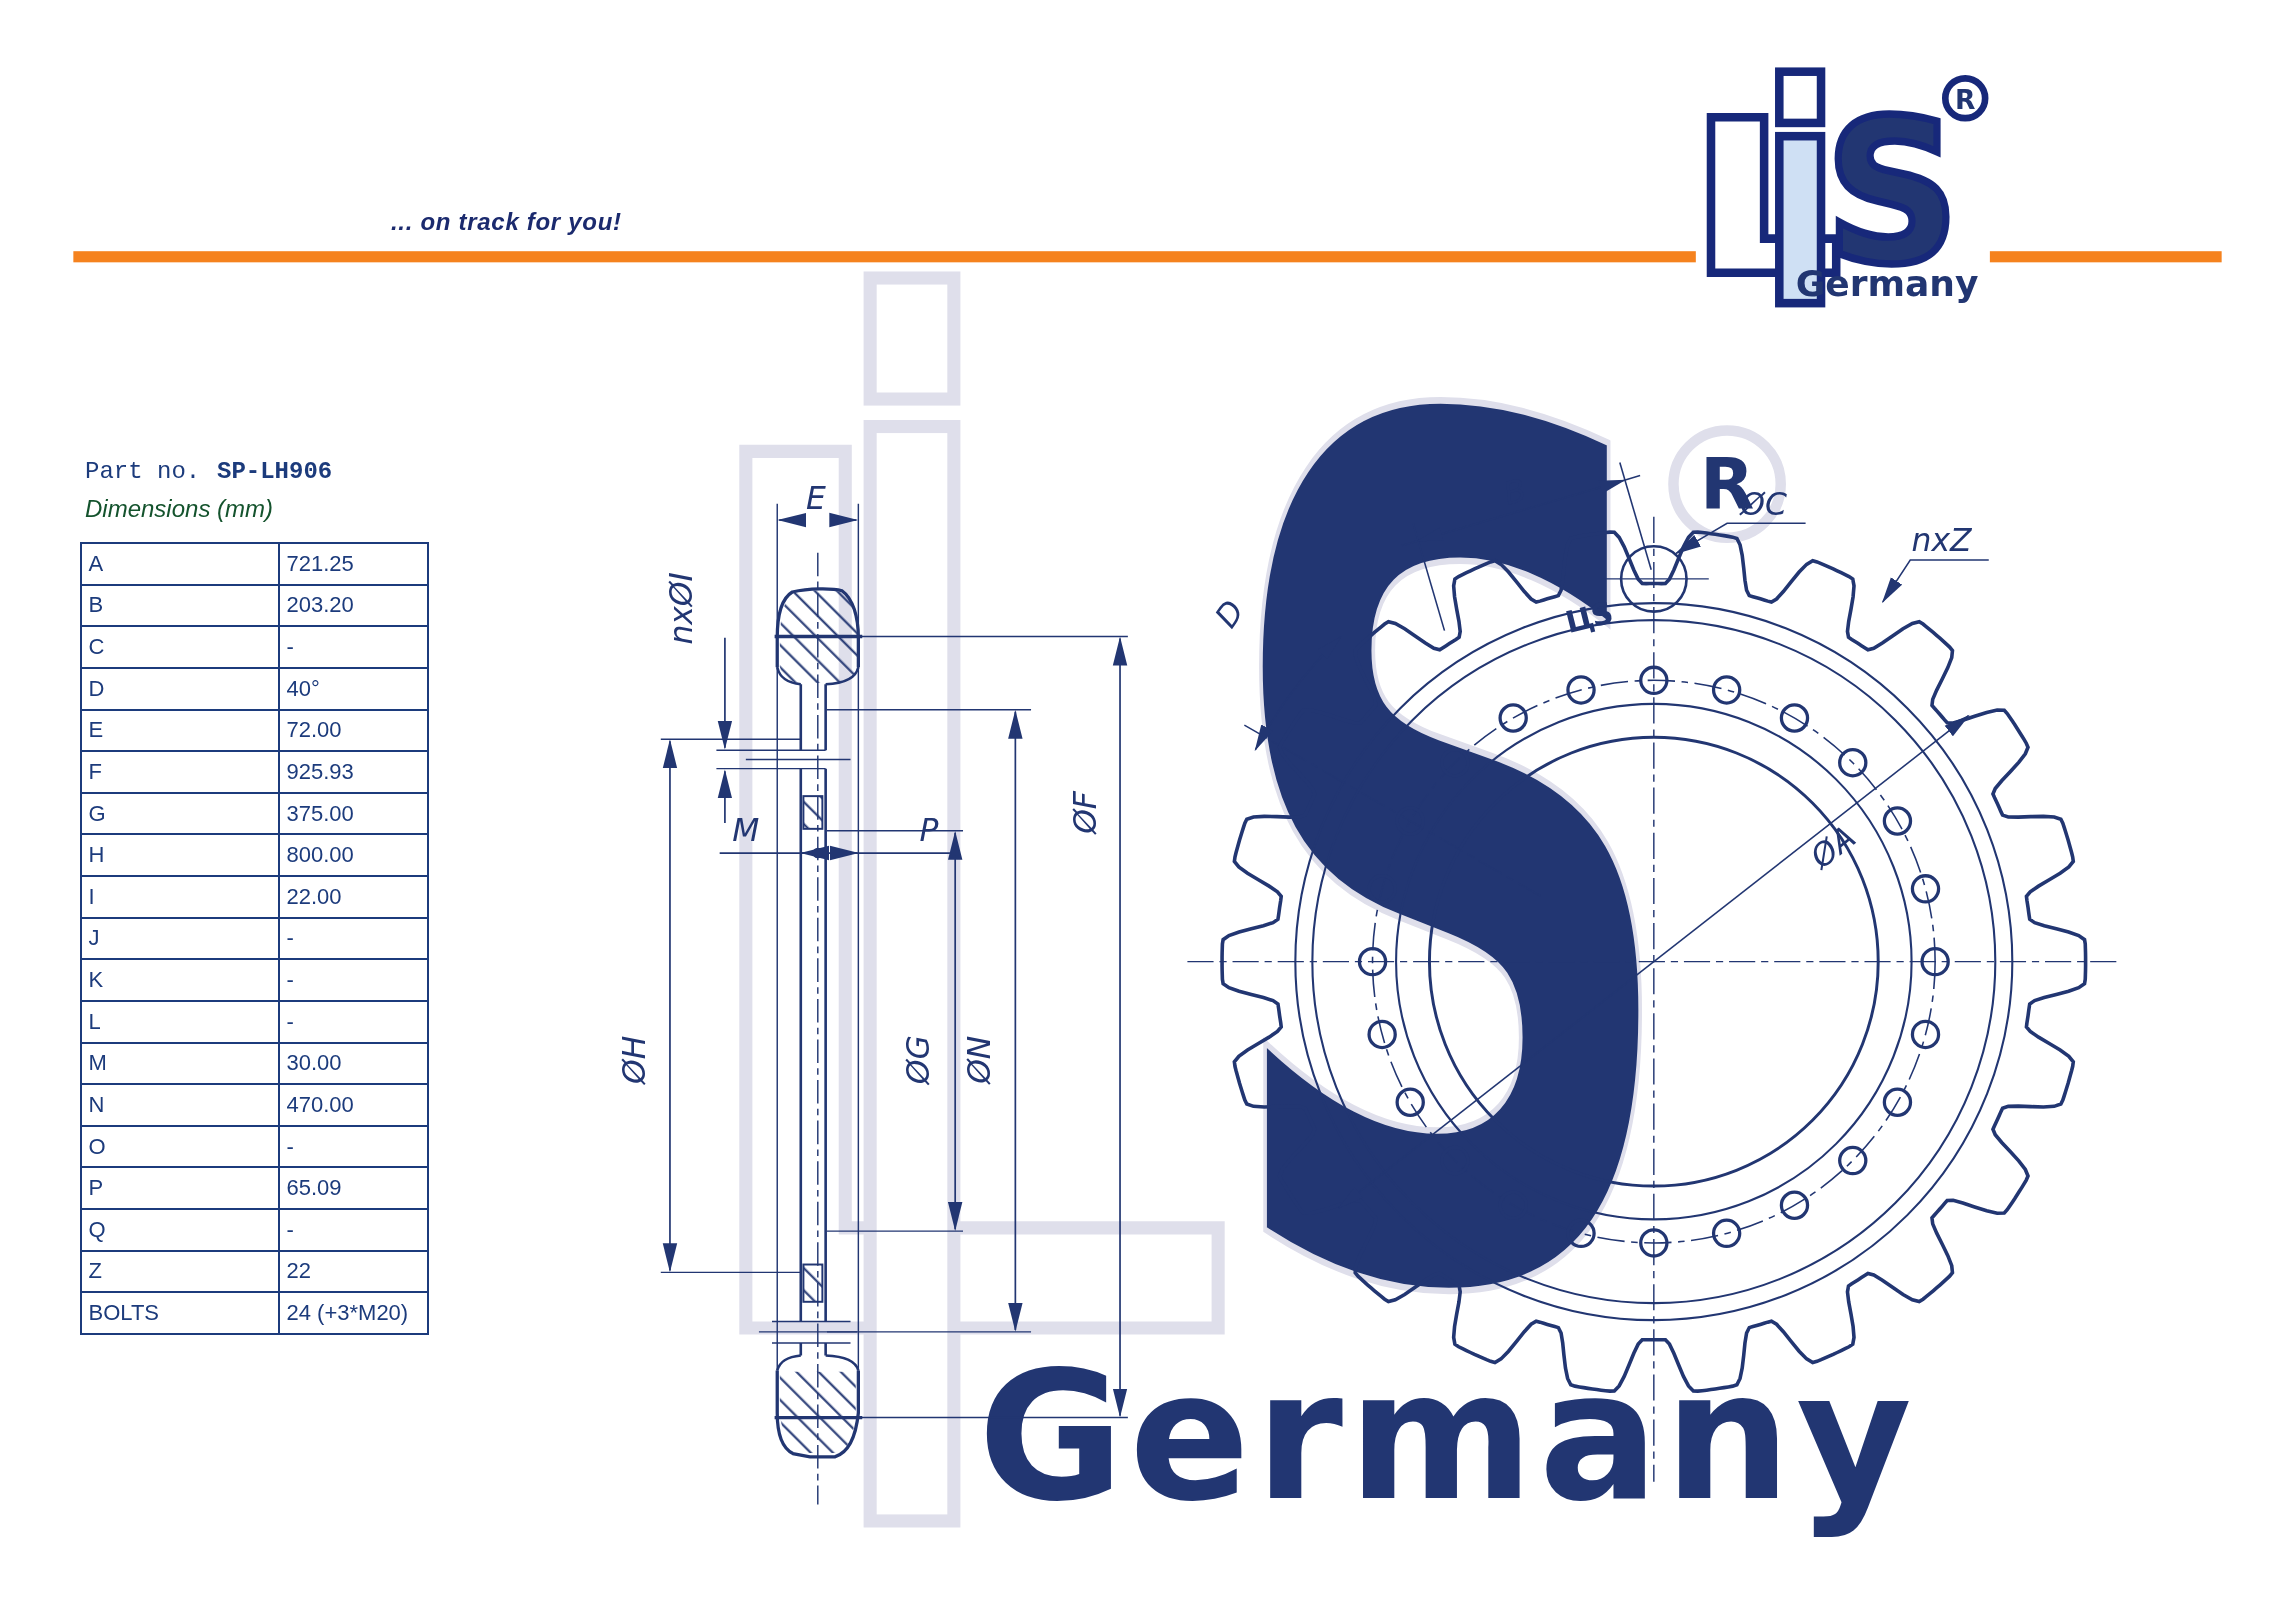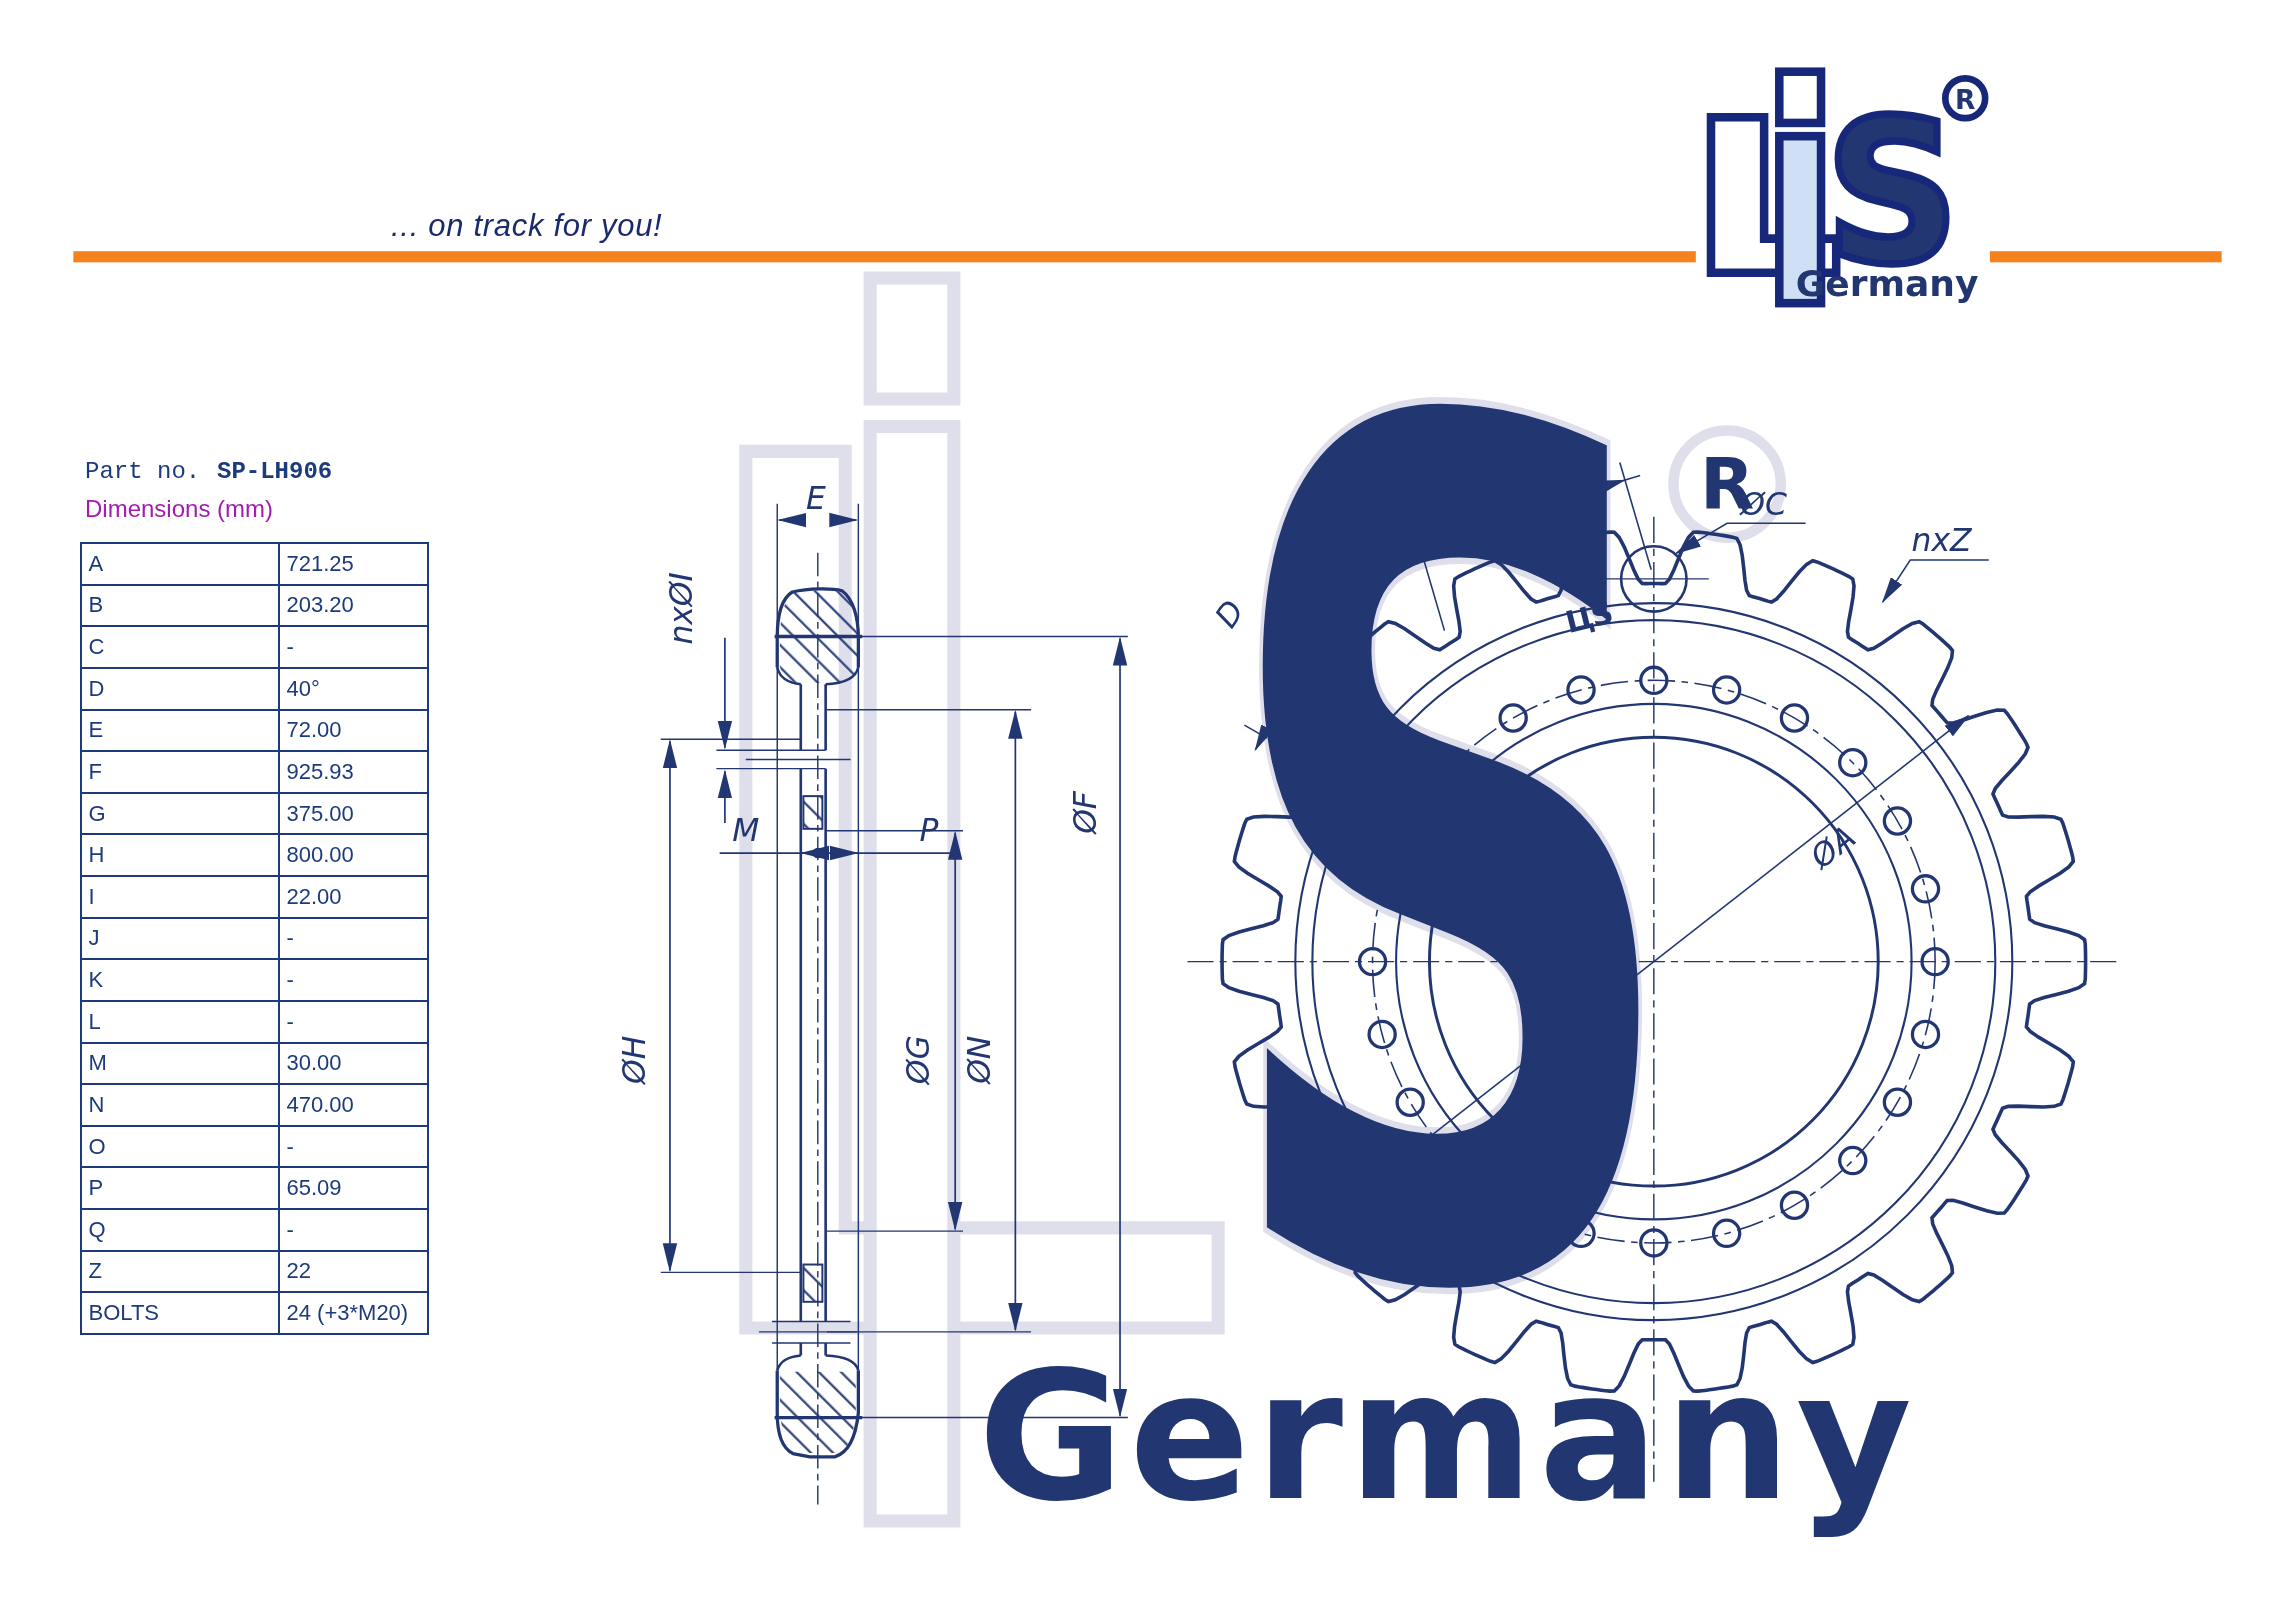--- a/index.html
+++ b/index.html
@@ -1,23 +1,23 @@
 <!DOCTYPE html>
 <html style="font-size:10.5px"><head>
 <meta charset="utf-8">
 <style>
   html,body{margin:0;padding:0;background:#fff;}
   .page{position:relative;width:2295px;height:1623px;background:#ffffff;overflow:hidden;
         font-family:"Liberation Sans",sans-serif;}
-  .slogan{position:absolute;left:391px;top:208px;font-style:italic;font-weight:400;
-          font-size:31px;color:#1B2A6E;letter-spacing:0.7px;white-space:nowrap;}
+  .slogan{position:absolute;left:391px;top:208px;font-style:italic;font-weight:700;
+          font-size:24px;color:#1B2A6E;letter-spacing:0.7px;white-space:nowrap;}
   .scene{position:absolute;left:0;top:0;}
   .part-line{position:absolute;left:85px;top:458px;font-size:24px;color:#1C3B7C;font-family:Liberation Mono, monospace;}
   .part-line b{position:absolute;left:132px;font-weight:700;white-space:nowrap;}
-  .dim-line{position:absolute;left:85px;top:495px;font-size:24px;color:#a21caf;white-space:nowrap;}
+  .dim-line{position:absolute;left:85px;top:495px;font-size:24px;color:#14532d;white-space:nowrap;font-style:italic;}
   table.dims{position:absolute;left:80px;top:542px;width:349px;height:793px;
              border-collapse:collapse;table-layout:fixed;}
   table.dims td{border:2px solid #1C3B7C;font-size:22px;color:#1C3B7C;
                 padding:0 6.5px;height:39px;vertical-align:middle;background:transparent;}
   td.lab{width:183px;text-align:left;}
   td.val{text-align:left;}
   text{fill:#223672;}
   .cad-label{font-family:"DejaVu Sans",sans-serif;font-style:italic;font-size:48px;}
   .wm-text{font-family:"DejaVu Sans",sans-serif;font-weight:700;}
 </style>

